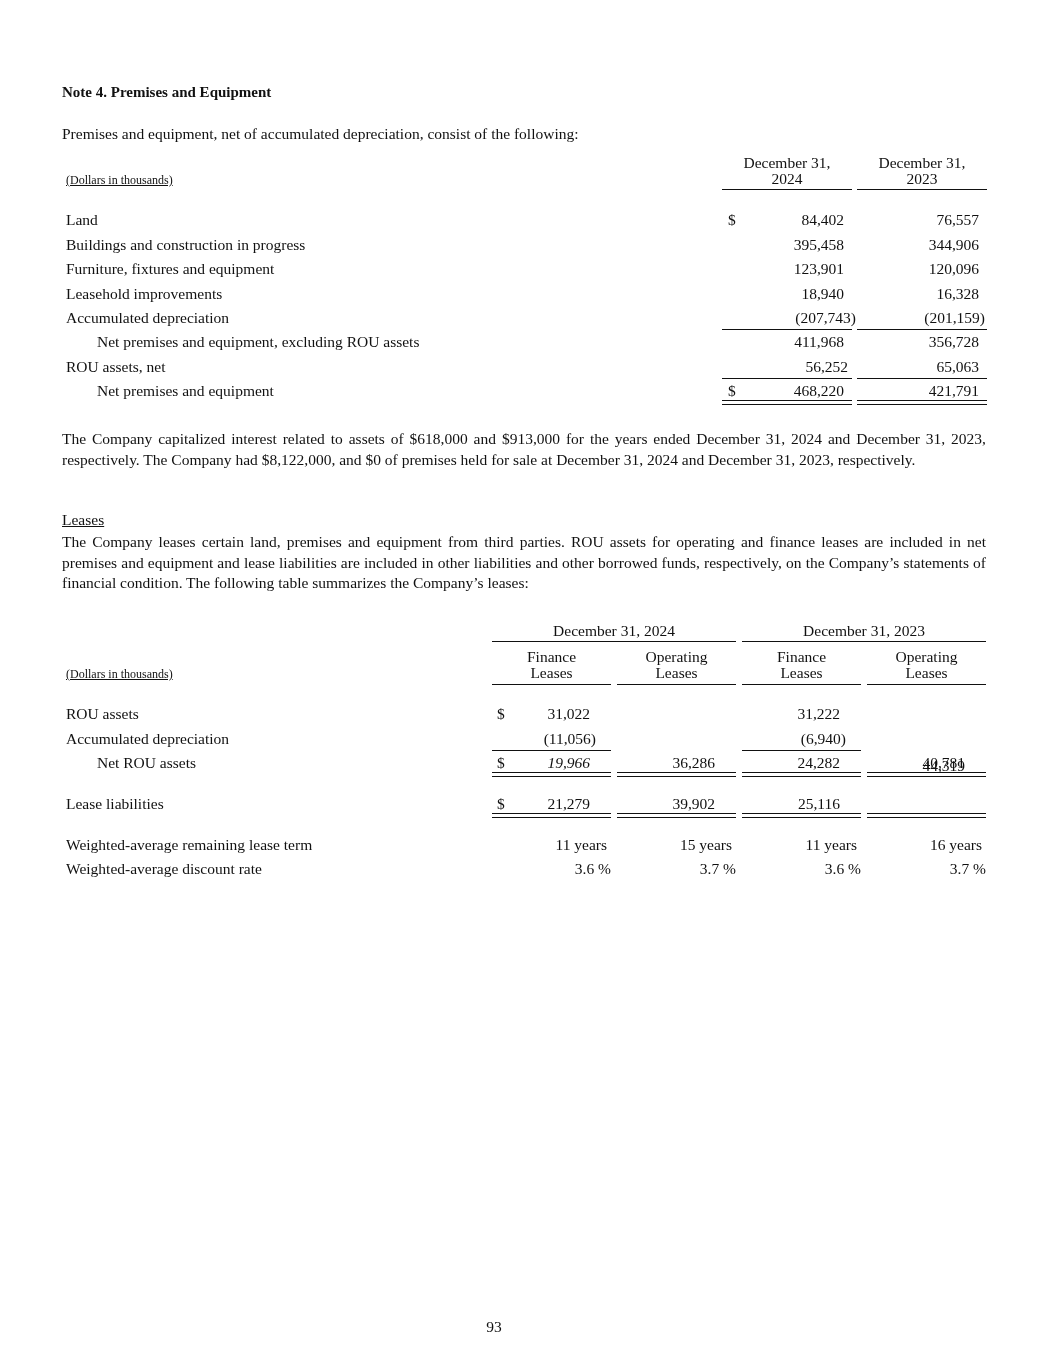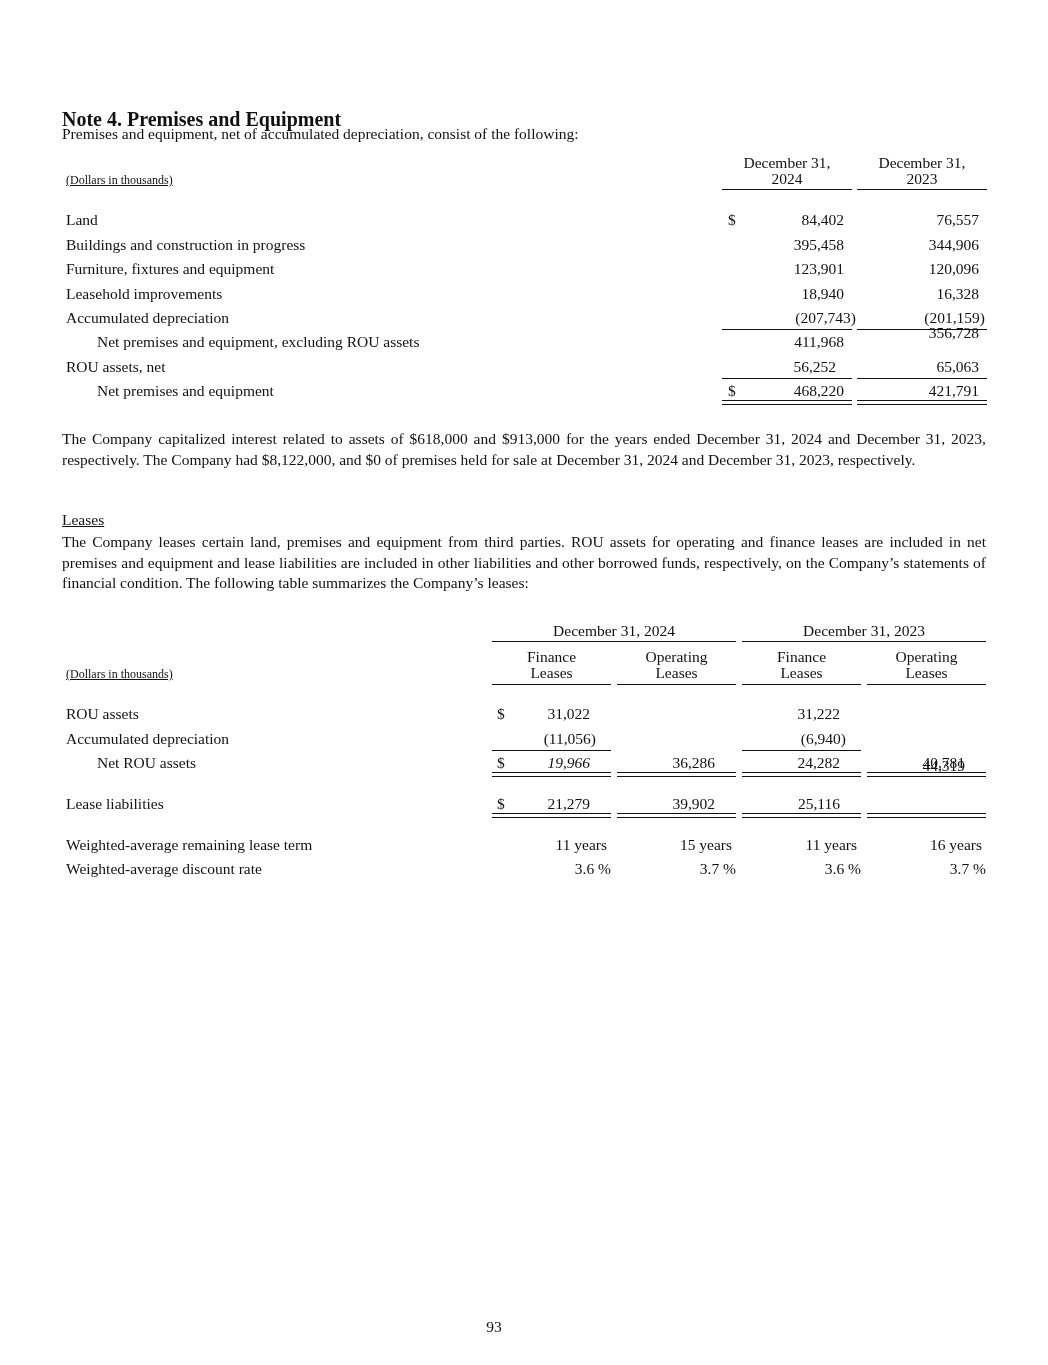--- a/index.html
+++ b/index.html
@@ -1,21 +1,21 @@
 <!DOCTYPE html>
 <html><head>
   <meta charset="utf-8">
   <style>
     html, body { margin: 0; padding: 0; background: #ffffff; }
     body {
       width: 1048px; height: 1365px; position: relative; overflow: hidden;
       font-family: "Liberation Serif", serif; color: #111111; font-size: 15.5px;
     }
     .abs { position: absolute; white-space: nowrap; }
-    .title { left: 62px; top: 84px; font-weight: bold; font-size: 20px; margin-top: 24px; }
+    .title { left: 62px; top: 84px; font-weight: bold; font-size: 15px; }
     .intro { left: 62px; top: 125px; }
     .units { font-size: 12px; text-decoration: underline; }
     .hdr { text-align: center; line-height: 16px; }
     .rule { position: absolute; height: 0; border-top: 1.6px solid #111; }
     .drule { position: absolute; height: 3px; border-top: 1.5px solid #111; border-bottom: 1.5px solid #111; }
     .row-label { left: 66px; }
     .indent { left: 97px; }
     .num { position: absolute; text-align: right; white-space: nowrap; }
     .cur { position: absolute; white-space: nowrap; }
     .para {
@@ -63,24 +63,24 @@
   <div class="num" style="right:69px; top:285px;">16,328</div>
 
   <div class="abs row-label" style="top:309px;">Accumulated depreciation</div>
   <div class="num" style="right:192px; top:309px;">(207,743)</div>
   <div class="num" style="right:63px; top:309px;">(201,159)</div>
   <div class="rule" style="left:722px; width:130px; top:329px;"></div>
   <div class="rule" style="left:857px; width:130px; top:329px;"></div>
 
   <div class="abs indent" style="top:333px;">Net premises and equipment, excluding ROU assets</div>
   <div class="num" style="right:204px; top:333px;">411,968</div>
-  <div class="num" style="right:69px; top:324px;">356,728</div>
+  <div class="num" style="right:69px; top:333px;">356,728</div>
 
   <div class="abs row-label" style="top:358px;">ROU assets, net</div>
-  <div class="num" style="right:212px; top:358px;">56,252</div>
+  <div class="num" style="right:200px; top:358px;">56,252</div>
   <div class="num" style="right:69px; top:358px;">65,063</div>
   <div class="rule" style="left:722px; width:130px; top:378px;"></div>
   <div class="rule" style="left:857px; width:130px; top:378px;"></div>
 
   <div class="abs indent" style="top:382px;">Net premises and equipment</div>
   <div class="cur" style="left:728px; top:382px;">$</div>
   <div class="num" style="right:204px; top:382px;">468,220</div>
   <div class="num" style="right:69px; top:382px;">421,791</div>
   <div class="drule" style="left:722px; width:130px; top:400px;"></div>
   <div class="drule" style="left:857px; width:130px; top:400px;"></div>

